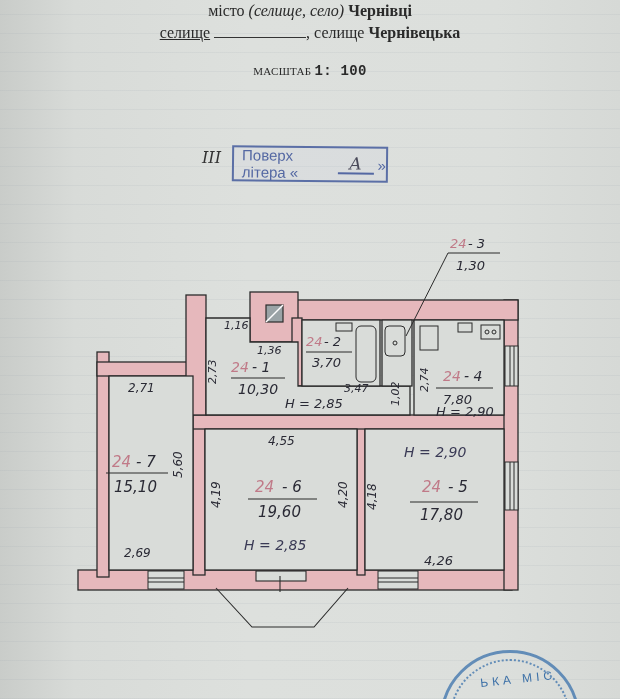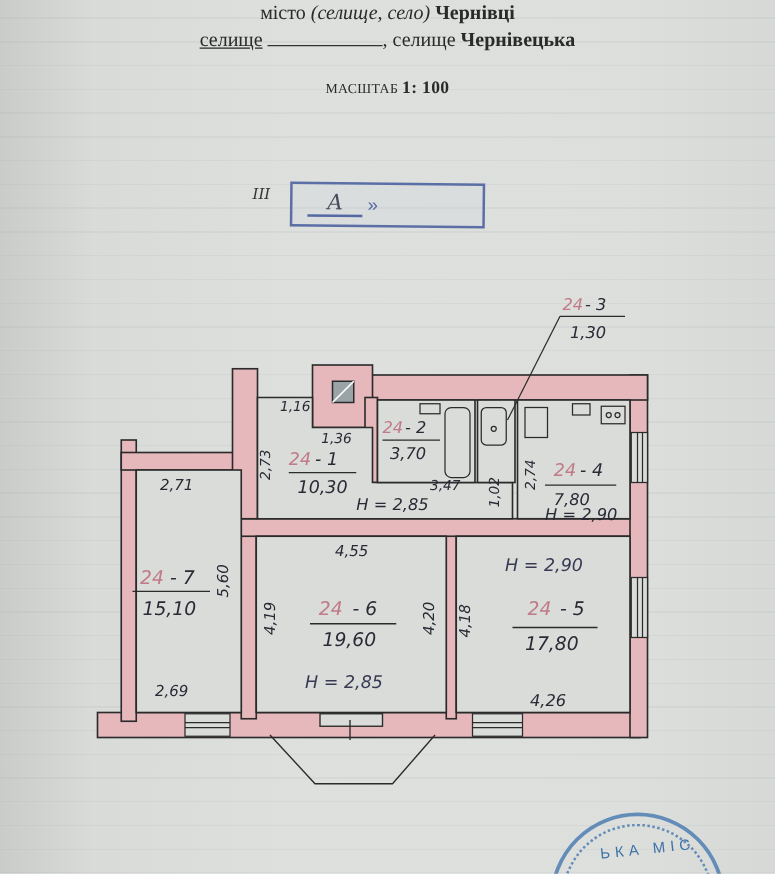--- a/index.html
+++ b/index.html
@@ -20,21 +20,21 @@
         repeating-linear-gradient(0deg, rgba(150,160,170,0.12) 0px, rgba(150,160,170,0.12) 1px, transparent 1px, transparent 19px);
       pointer-events: none;
     }
     .header-line {
       position: absolute; left: 0; width: 620px; text-align: center;
       font-size: 16px; color: #2a2a2a;
     }
     .line1 { top: 2px; }
     .line2 { top: 24px; }
     .line3 { top: 63px; font-size: 11px; letter-spacing: 0.3px; }
-    .line3 .scale-val { font-size: 14px; font-weight: bold; }
+    .line3 .scale-val { font-size: 14px; font-weight: bold; font-family: Liberation Mono, monospace; }
     .it { font-style: italic; }
     .bd { font-weight: bold; }
     .ul { text-decoration: underline; }
     .blank {
       display: inline-block; width: 92px; border-bottom: 1px solid #333; height: 12px; vertical-align: baseline;
     }
     
     .floor-stamp {
       position: absolute; left: 232px; top: 146px; width: 156px; height: 36px;
       border: 2px solid #5b6fa6; color: #5468a3;
@@ -43,21 +43,21 @@
       transform: rotate(0.6deg);
       background: rgba(200,210,230,0.15);
     }
     .floor-stamp .letter {
       display: inline-block; width: 44px; text-align: center;
       border-bottom: 2px solid #5468a3; font-family: "DejaVu Serif", serif; font-style: italic;
       font-size: 17px; color: #4a4a5a; margin: 0 4px; line-height: 18px;
     }
     .floor-num {
       position: absolute; left: 202px; top: 148px; font-family: "DejaVu Serif", serif;
-      font-style: italic; font-size: 12px; color: #333;
+      font-style: italic; font-size: 16px; color: #333;
     }
     svg.plan { position: absolute; left: 0; top: 0; }
     .hand { font-family: "DejaVu Sans", sans-serif; font-style: italic; fill: #2a2a35; }
     .red { fill: #c07a88; }
     .seal {
       position: absolute; left: 440px; top: 650px; width: 140px; height: 140px; border-radius: 50%;
       border: 3px solid #4e7fb2; opacity: 0.85;
     }
     .seal::before {
       content: ""; position: absolute; inset: 6px; border-radius: 50%; border: 2px dotted #4e7fb2;
@@ -85,20 +85,21 @@
     <span class="bd">Чернівецька</span>
   </div>
 
   <div class="header-line line3">
     <span>МАСШТАБ</span>
     <span class="scale-val">1: 100</span>
   </div>
 
   <div class="floor-num">III</div>
   <div class="floor-stamp">
+    <span>Поверх літера «</span>
     <span class="letter">А</span>
     <span>»</span>
   </div>
 
   <svg class="plan" width="620" height="699" viewBox="0 0 620 699">
     <g fill="#e6b8bc" stroke="#2b2b2b" stroke-width="1.3">
 
       <rect x="78" y="570" width="434" height="20"></rect>
 
       <rect x="97" y="352" width="12" height="225"></rect>

